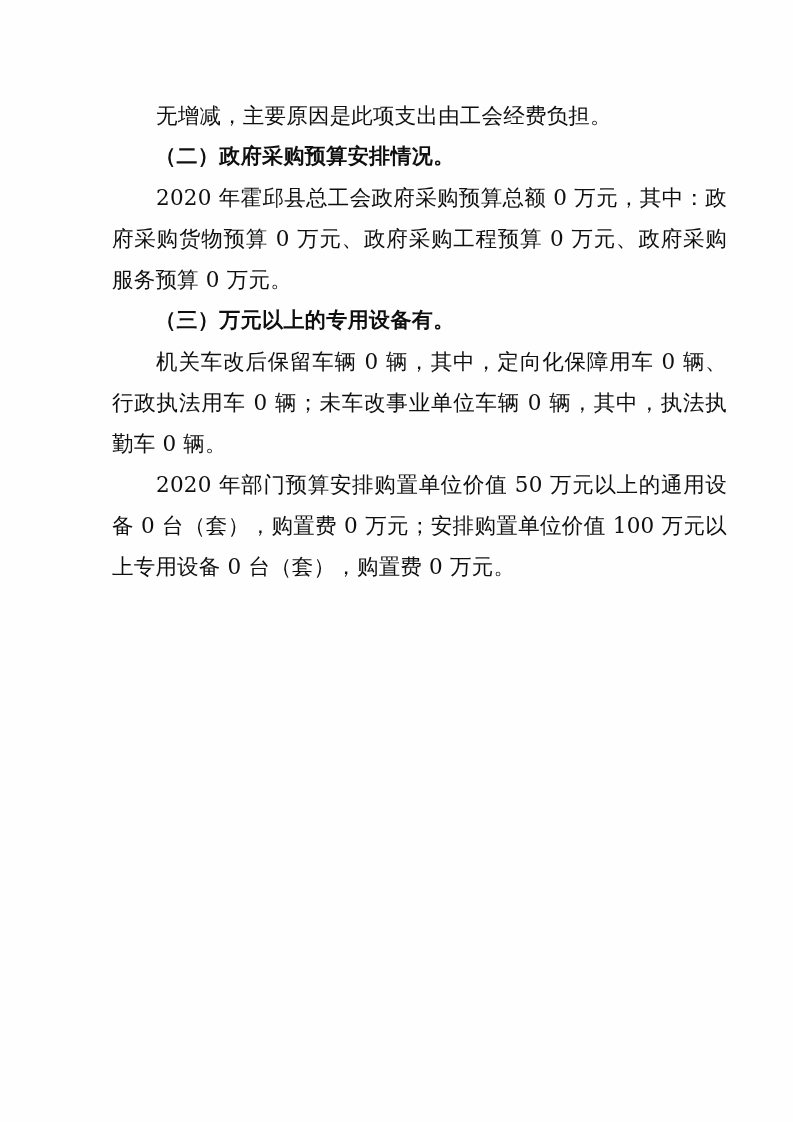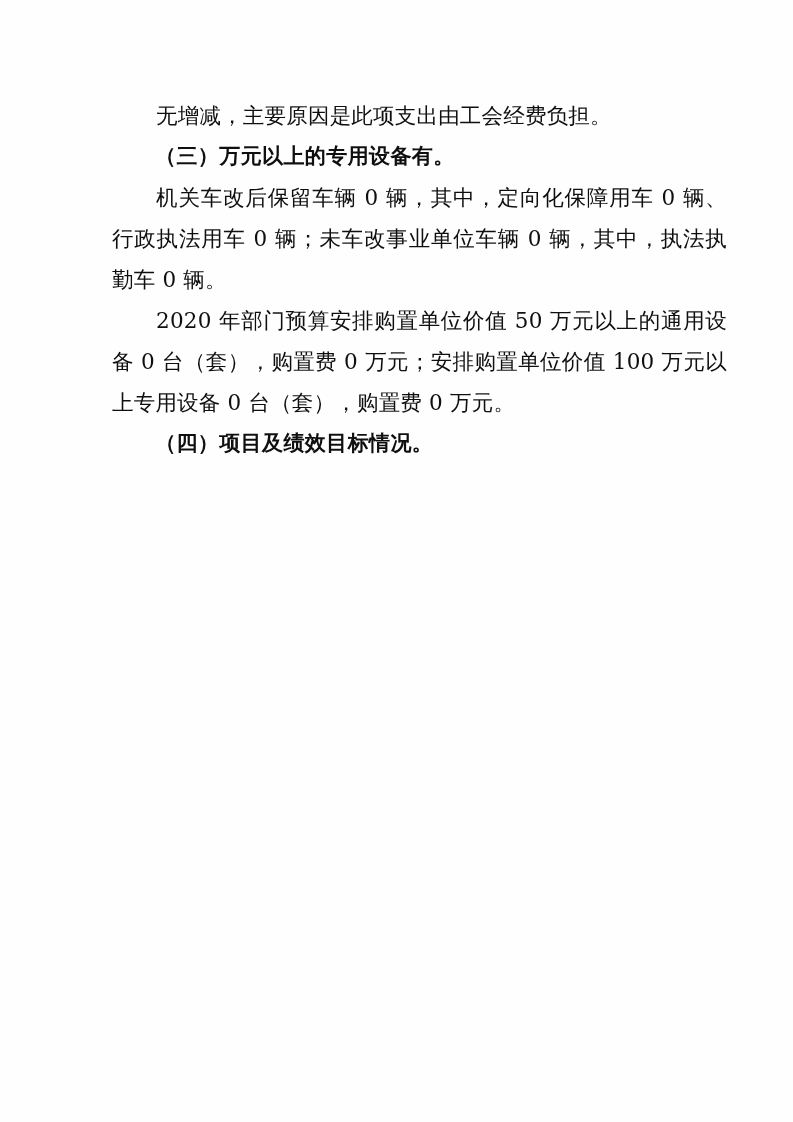--- a/index.html
+++ b/index.html
@@ -44,27 +44,28 @@
   }
 </style>
 </head>
 <body>
 
 <div class="page">
   <div class="doc-body">
 
     <p class="para para-indent">无增减，主要原因是此项支出由工会经费负担。</p>
 
+    <p class="para heading">（二）政府采购预算安排情况。</p>
 
+    <p class="para para-indent">2020 年霍邱县总工会政府采购预算总额 0 万元，其中：政府采购货物预算 0 万元、政府采购工程预算 0 万元、政府采购服务预算 0 万元。</p>
 
     <p class="para heading">（三）万元以上的专用设备有。</p>
 
 
     <p class="para para-indent">机关车改后保留车辆 0 辆，其中，定向化保障用车 0 辆、行政执法用车 0 辆；未车改事业单位车辆 0 辆，其中，执法执勤车 0 辆。</p>
 
 
 
     <p class="para para-indent">2020 年部门预算安排购置单位价值 50 万元以上的通用设备 0 台（套），购置费 0 万元；安排购置单位价值 100 万元以上专用设备 0 台（套），购置费 0 万元。</p>
 
-    <p class="para heading">（四）项目及绩效目标情况。</p>
 
   </div>
 </div>
 
 </body></html>

